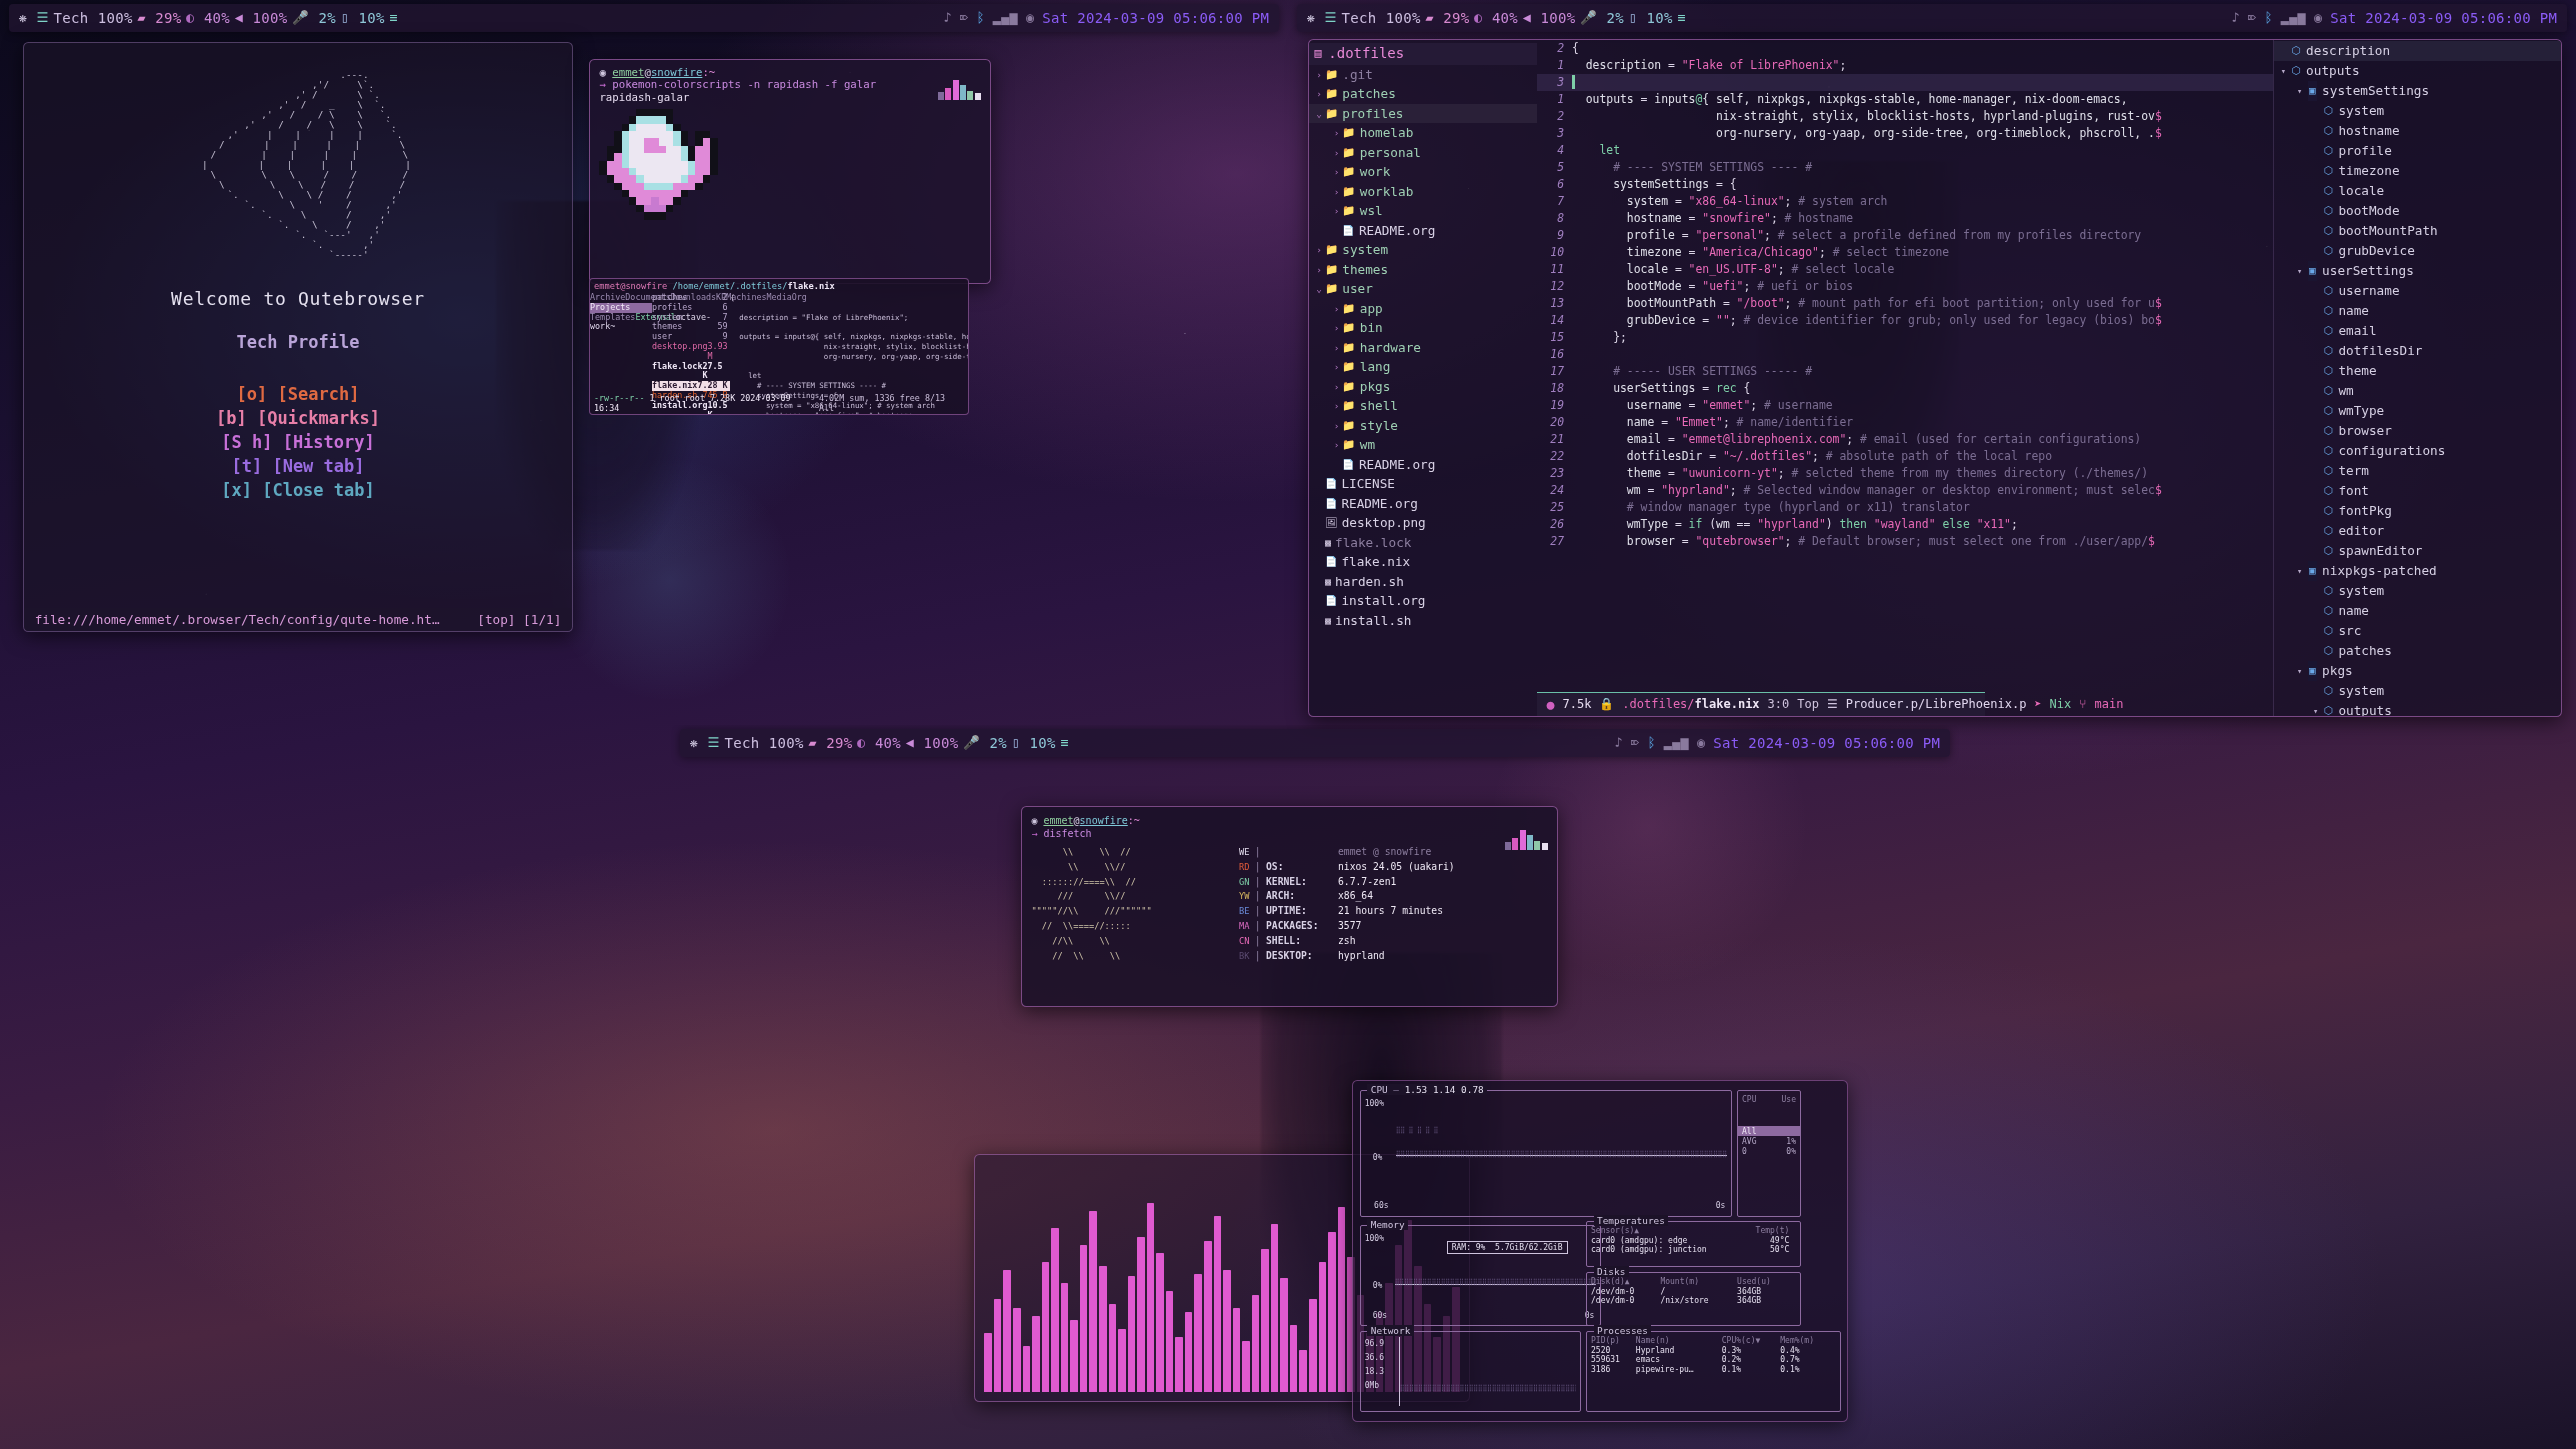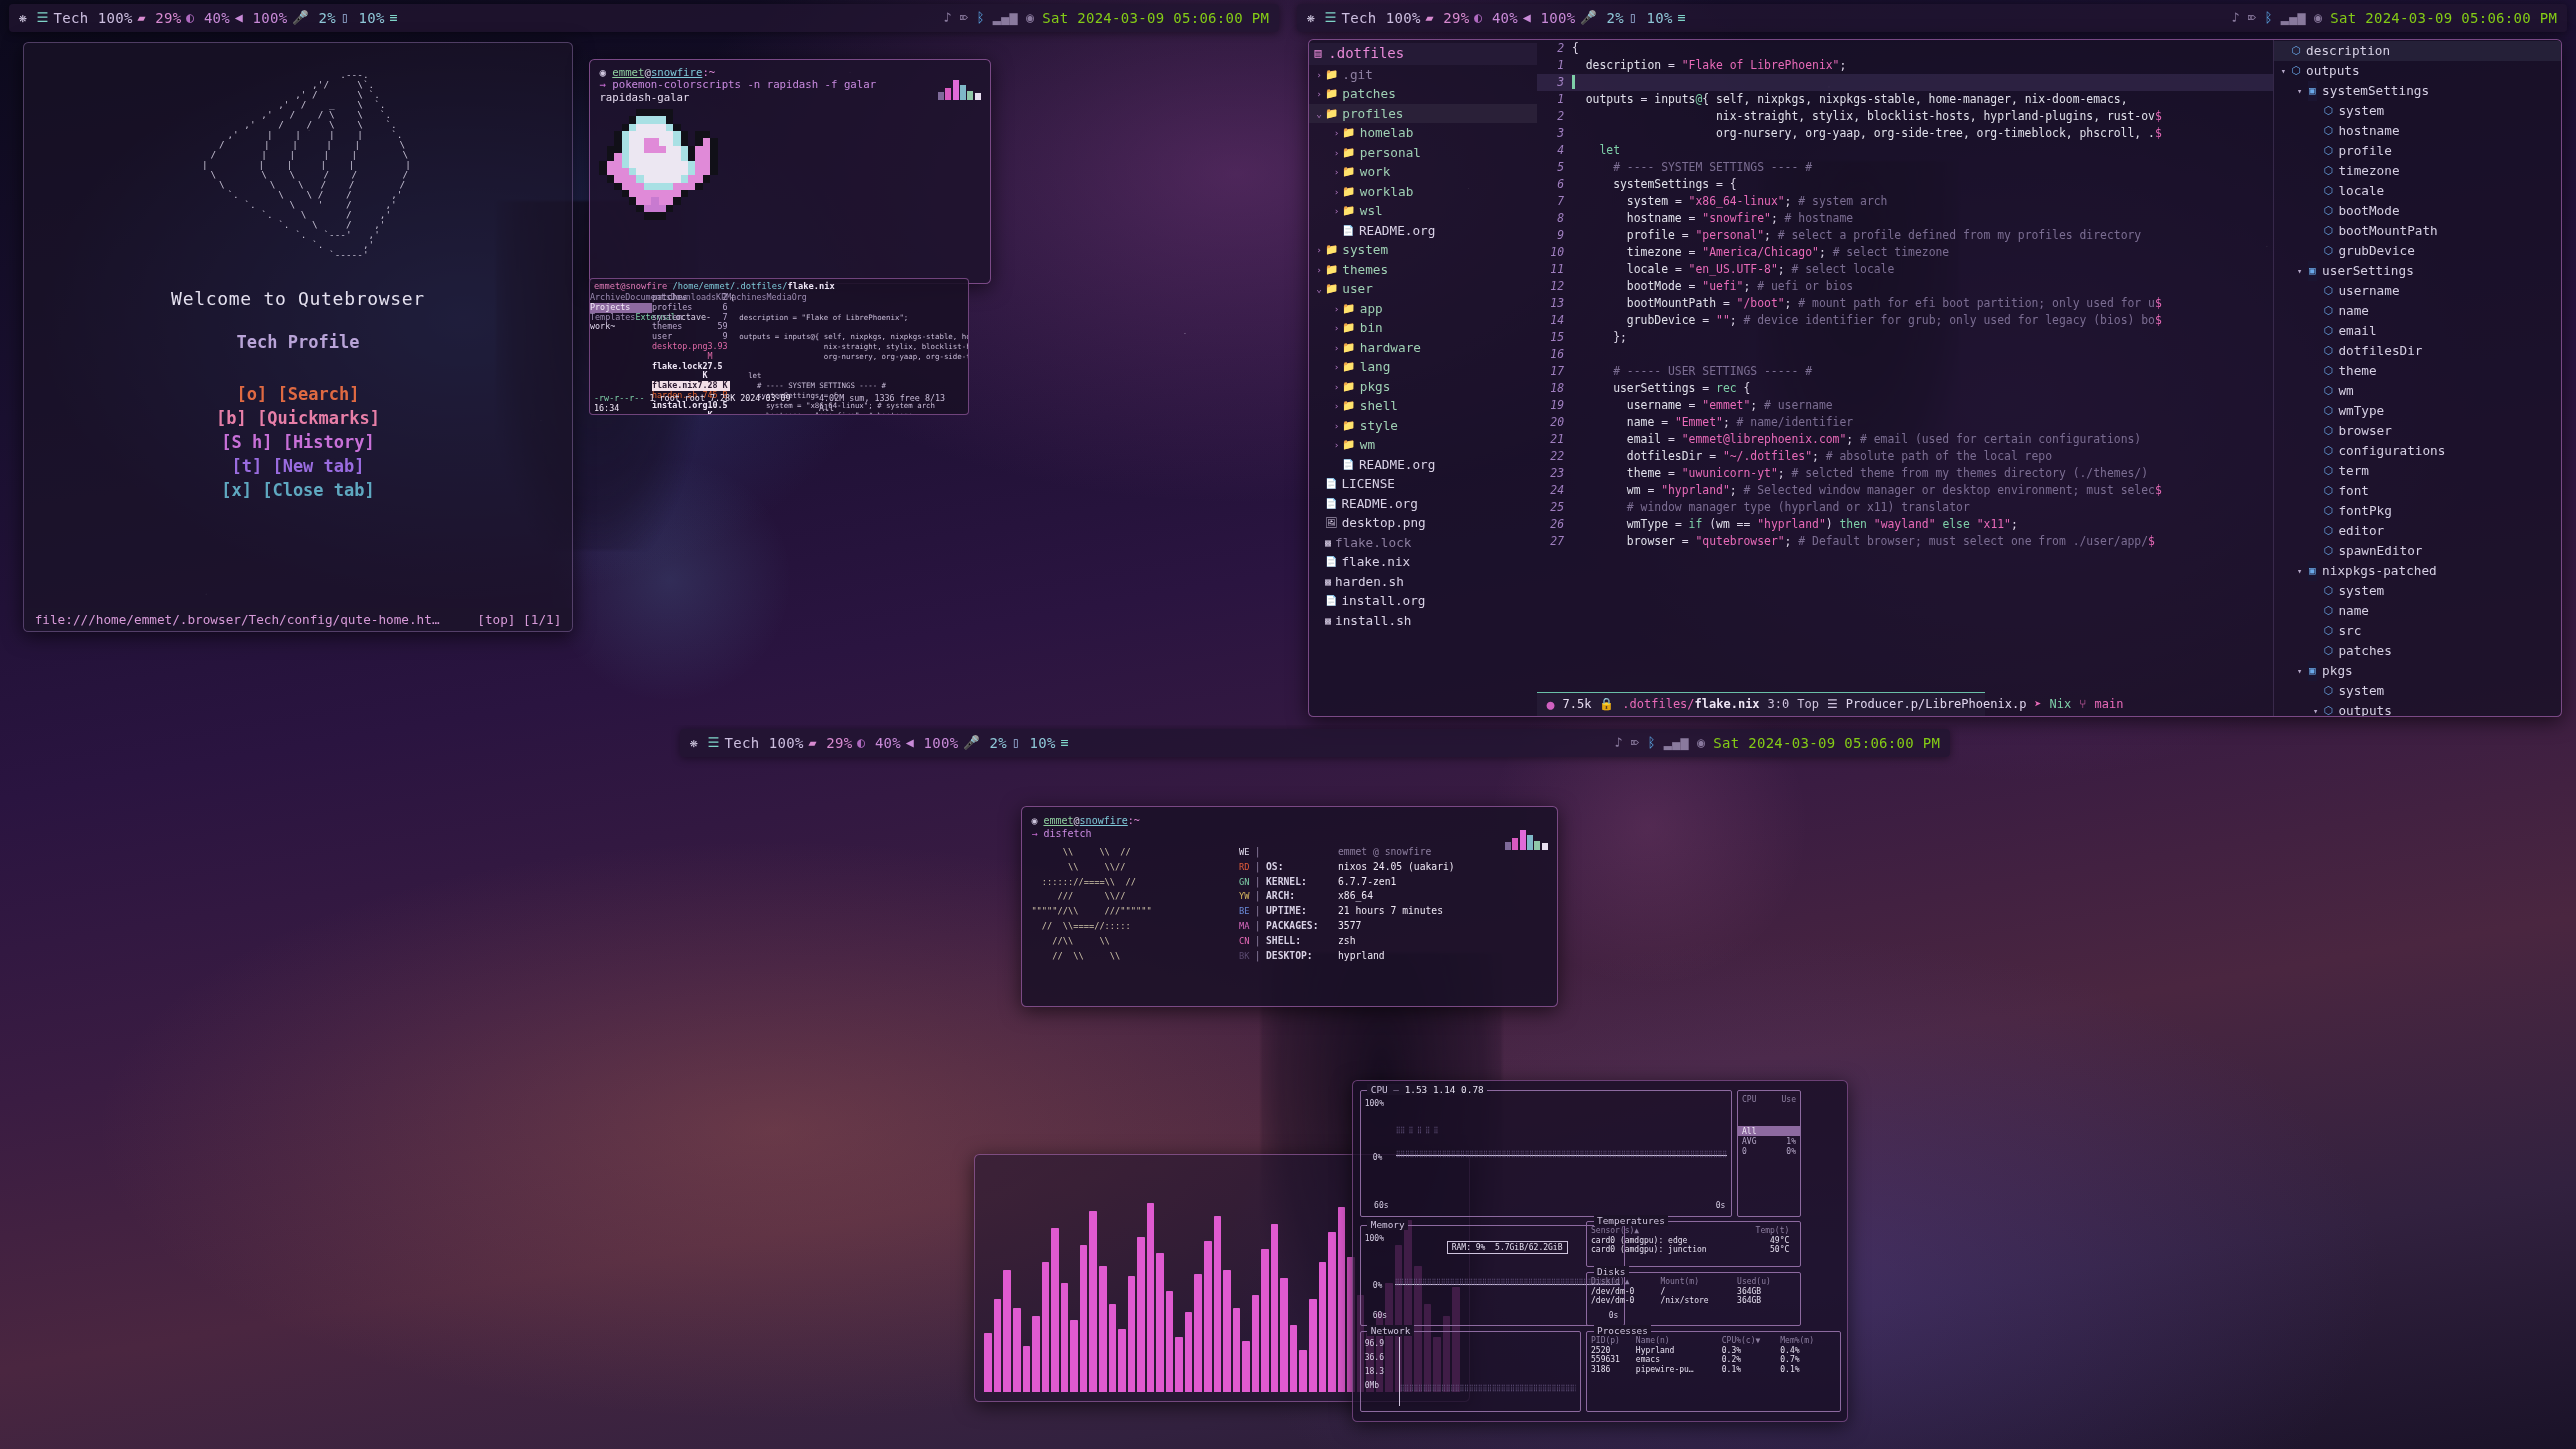--- a/index.html
+++ b/index.html
@@ -59,21 +59,21 @@
     padding: 0 9.4px;
     color:#cdbfe0; font-size:14px; letter-spacing:0.3px;
     box-shadow: 0 1.3px 8px rgba(0,0,0,.45);
   }
   .bar .grp { display:flex; align-items:center; gap:4.7px; }
   .bar-left { display:flex; align-items:center; gap:9.4px; flex:0 0 auto; }
   .bar-right { margin-left:auto; display:flex; align-items:center; gap:8px; }
   .ico { display:inline-block; font-size:13.4px; line-height:1; }
   .c-nix{color:#d8d0e8;} .c-ws{color:#7fd4c8;} .c-bat{color:#d88ad0;}
   .c-disk{color:#b06ac0;} .c-vol{color:#c98ad8;} .c-mic{color:#b886d8;}
-  .c-cpu{color:#8fc8d8;} .c-mem{color:#9fb8e0;} .c-clock{color:#84cc16;}
+  .c-cpu{color:#8fc8d8;} .c-mem{color:#9fb8e0;} .c-clock{color:#8b5cf6;}
   .c-dim{color:#8a7a9e;}
 
   
   .win { position:absolute; border-radius:5.4px; overflow:hidden;
          box-shadow: 0 4px 20px rgba(0,0,0,.6); }
   .win-b { border:1.3px solid rgba(210,130,220,.55); }
 
   
   #qute { left:23px; top:42px; width:550px; height:590px;
           background: rgba(26,18,38,.70); border:1.3px solid rgba(190,150,220,.35);}
@@ -1074,21 +1074,21 @@
           <span>AVG</span>
           <span>1%</span>
         </div>
         <div class="bt-sm " style="display:flex;justify-content:space-between;padding:0.7px 4px;">
           <span>0</span>
           <span>0%</span>
         </div>
       </div>
   </div>
 
-  <div class="bt" style="left:6.7px;top:144px;width:265px;height:101px;">
+  <div class="bt" style="left:6.7px;top:144px;width:241px;height:101px;">
     <div class="bt-lbl">Memory</div>
     <div style="position:absolute;left:4px;top:8px;font-size:8px;color:#d6cee4;">100%</div>
     <div style="position:absolute;left:12px;top:55px;font-size:8px;color:#d6cee4;">0%</div>
     <div style="position:absolute;left:34px;right:4px;top:58px;border-bottom:0.7px solid #cfc4de;"></div>
     <div class="graphrow" id="mem-graph" style="position:absolute;left:34px;right:4px;top:52px;">⣿⣿⣿⣿⣿⣿⣿⣿⣿⣿⣿⣿⣿⣿⣿⣿⣿⣿⣿⣿⣿⣿⣿⣿⣿⣿⣿⣿⣿⣿⣿⣿⣿⣿⣿⣿⣿⣿⣿⣿⣿⣿⣿⣿⣿⣿⣿⣿⣿⣿⣿⣿⣿⣿⣿⣿⣿⣿⣿⣿⣿⣿⣿⣿⣿⣿⣿⣿⣿⣿⣿⣿⣿⣿⣿⣿⣿⣿⣿⣿⣿⣿⣿⣿⣿⣿⣿⣿⣿⣿</div>
     <div style="position:absolute;left:86px;top:14.8px;border:0.7px solid #cfc4de;padding:1.3px 4px;font-size:8px;color:#e6e0f0;">
       <span>RAM:</span>
       <span>9%</span>
       &nbsp;<span>5.7GiB/62.2GiB</span>
     </div>

